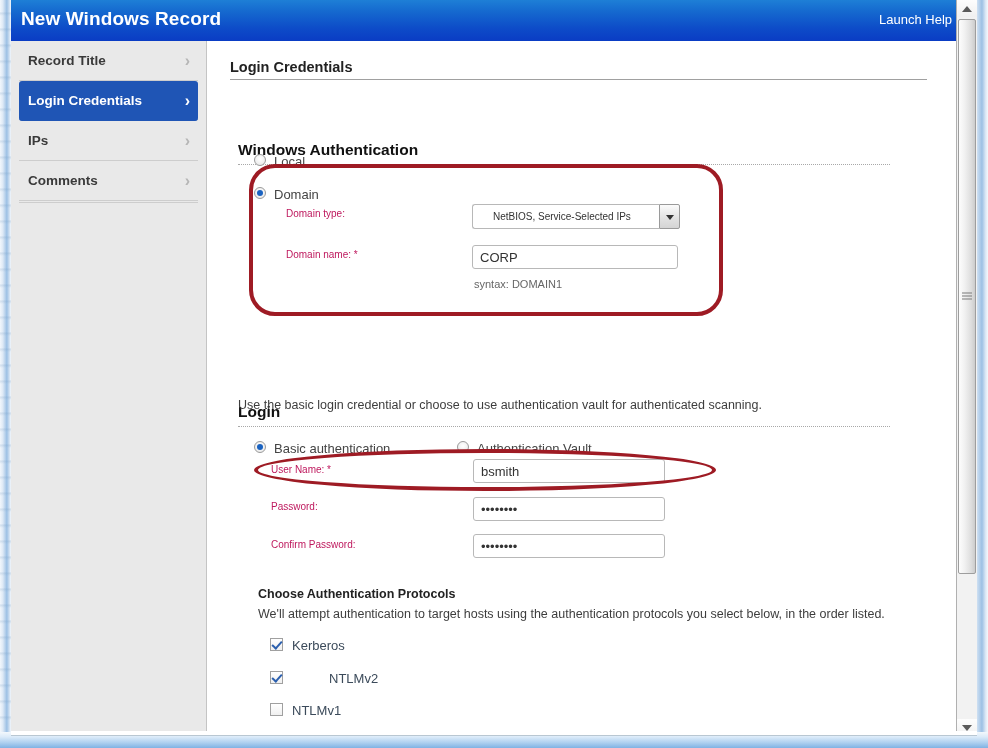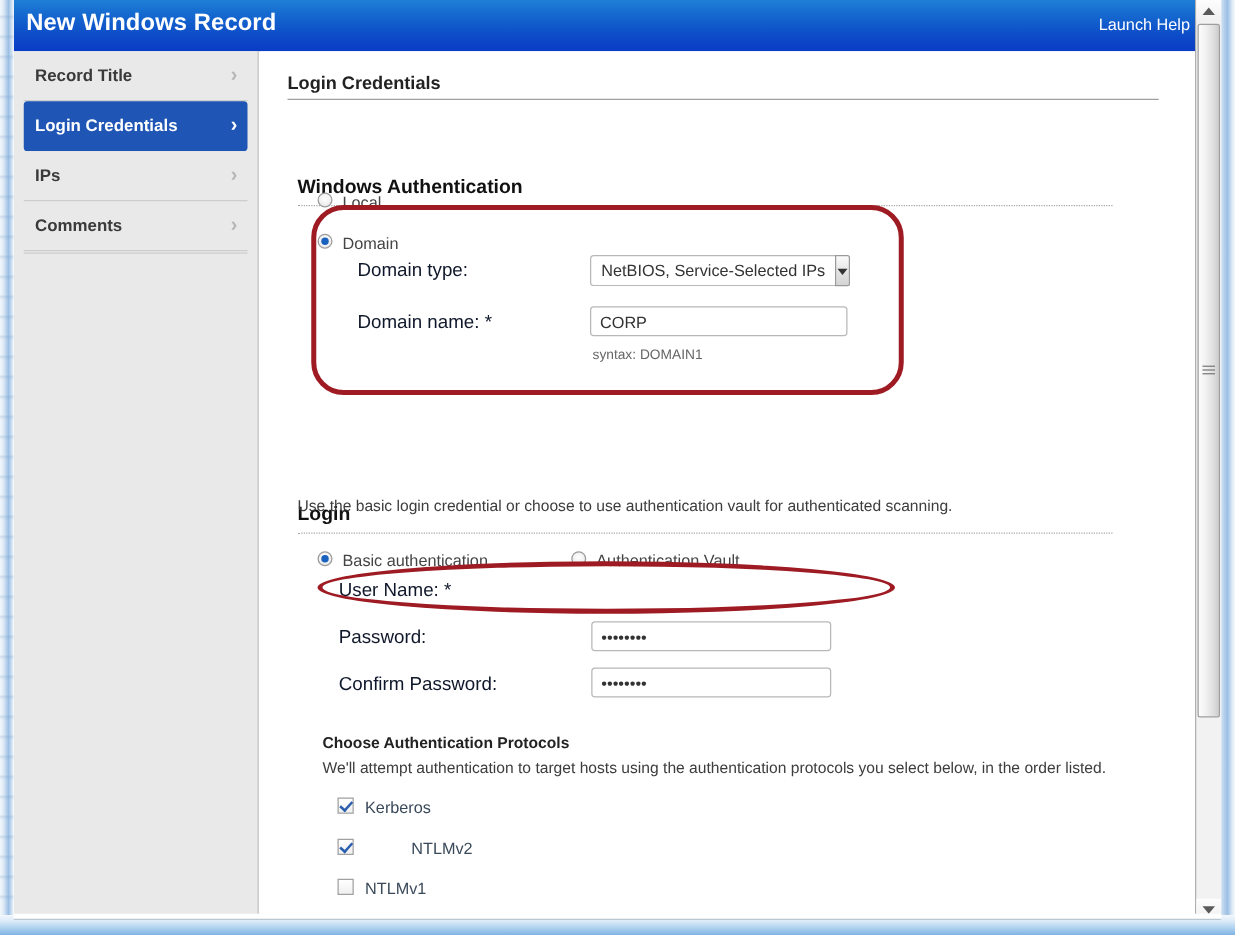--- a/index.html
+++ b/index.html
@@ -235,22 +235,22 @@
   }
   .check-row .clabel {
     padding-left: 9px;
     font-size: 13px;
     color: #3b4a5a;
   }
 
   
   .field-label {
     position: absolute;
-    font-size: 15px;
-    color: #0f172a;
+    font-size: 10px;
+    color: #be185d;
     white-space: nowrap;
   }
   .txt {
     position: absolute;
     box-sizing: border-box;
     border: 1px solid #b8b8b8;
     border-radius: 3px;
     background: #ffffff;
     height: 24px;
     font-family: "Liberation Sans", sans-serif;
@@ -267,23 +267,23 @@
     display: flex;
     align-items: stretch;
     cursor: pointer;
   }
   .select-face {
     flex: 1;
     border: 1px solid #b8b8b8;
     border-radius: 3px 0 0 3px;
     border-right: none;
     background: #ffffff;
-    font-size: 13px;
+    font-size: 10px;
     color: #333333;
-    padding: 0 8px;
+    padding: 0 20px;
     line-height: 23px;
     white-space: nowrap;
     box-sizing: border-box;
   }
   .select-btn {
     width: 21px;
     border: 1px solid #9a9a9a;
     border-radius: 0 2px 2px 0;
     background: linear-gradient(to bottom, #fbfbfb 0%, #e3e3e3 55%, #d4d4d4 100%);
     position: relative;
@@ -456,20 +456,21 @@
       <div class="radio-row" style="left:46px; top:388px;">
         <span class="radio on"></span>
         <span class="rlabel">Basic authentication</span>
       </div>
       <div class="radio-row" style="left:249px; top:388px;">
         <span class="radio"></span>
         <span class="rlabel">Authentication Vault</span>
       </div>
 
       <div class="field-label" style="left:63px; top:423px;">User Name: *</div>
+      <input class="txt" style="left: 265px; top: 418px; width: 192px;" type="text" value="bsmith">
 
       <div class="field-label" style="left:63px; top:460px;">Password:</div>
       <input class="txt" style="left: 265px; top: 456px; width: 192px;" type="text" value="••••••••">
 
       <div class="field-label" style="left:63px; top:498px;text-align:right;">Confirm Password:</div>
       <input class="txt" style="left: 265px; top: 493px; width: 192px;" type="text" value="••••••••">
 
       <div class="subhead" style="left:50px; top:546px;">Choose Authentication Protocols</div>
       <div class="para" style="left:50px; top:566px;">We'll attempt authentication to target hosts using the authentication protocols you select below, in the order listed.</div>
 

